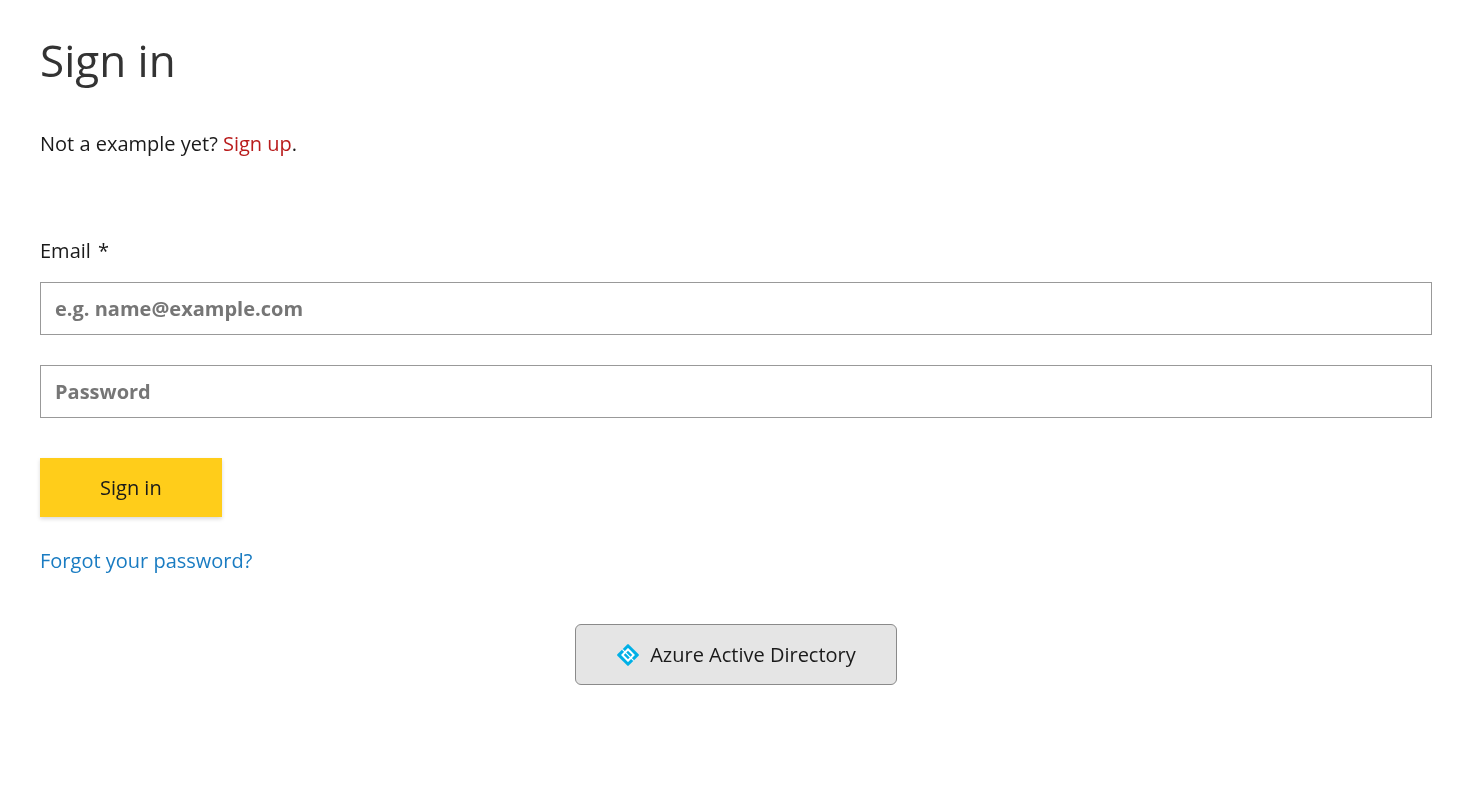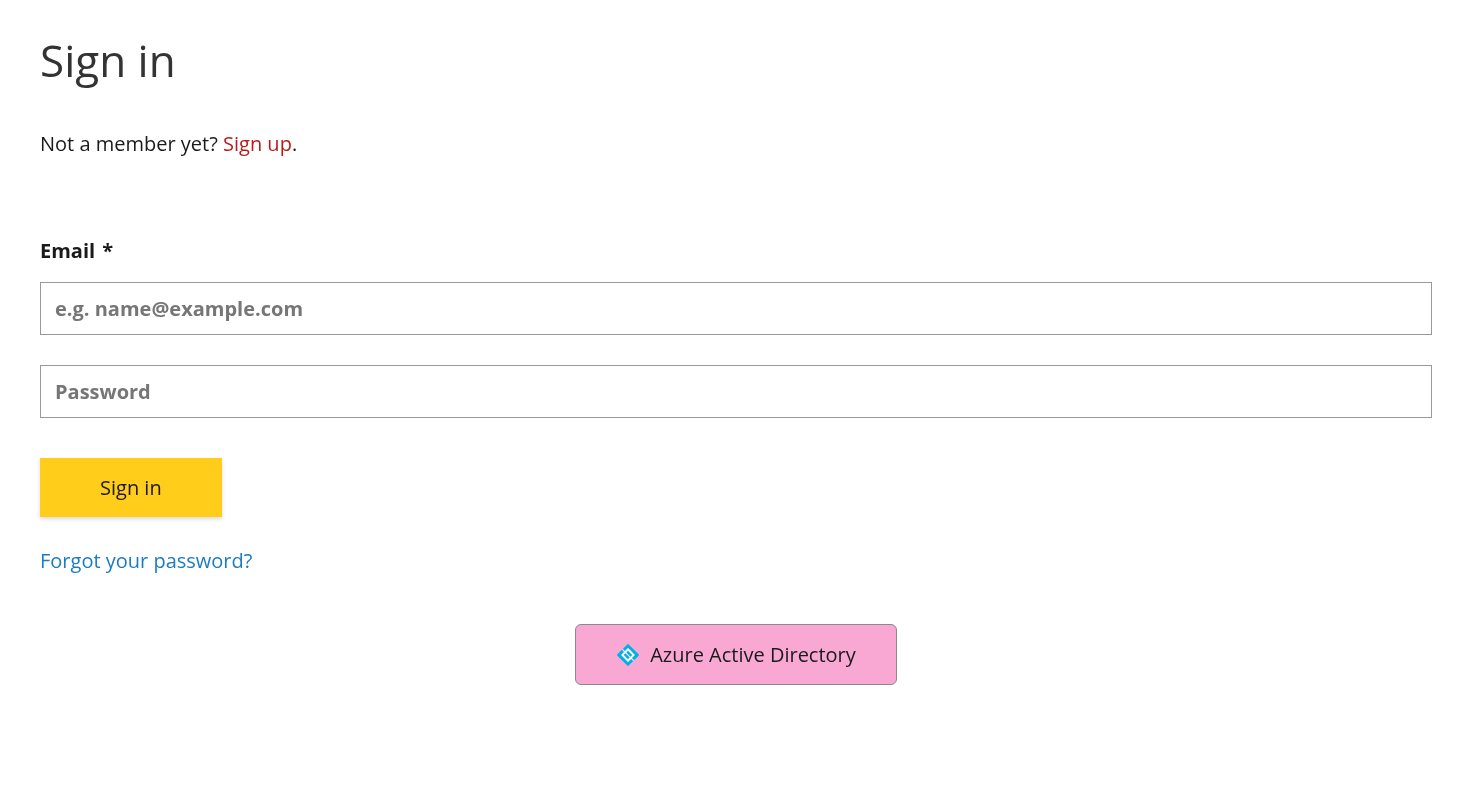--- a/index.html
+++ b/index.html
@@ -31,21 +31,20 @@
       cursor: pointer;
     }
     .form-group {
       margin-bottom: 30px;
     }
     .form-label {
       font-size: 20px;
       color: #1a1a1a;
       display: block;
       margin-bottom: 18px;
-      font-weight: bold;
     }
     .form-label .asterisk {
       margin-left: 2px;
     }
     .form-input {
       width: 100%;
       font-size: 20px;
       padding: 12px 14px;
       border: 1px solid #999999;
       outline: none;
@@ -79,21 +78,21 @@
       margin-bottom: 50px;
       text-align: right;
     }
     .sso-row {
       text-align: center;
     }
     .sso-button {
       display: inline-flex;
       align-items: center;
       gap: 10px;
-      background: #f9a8d4;
+      background: #e5e5e5;
       border: 1px solid #8a8a8a;
       border-radius: 6px;
       padding: 16px 40px;
       font-size: 20px;
       color: #1a1a1a;
       cursor: pointer;
       font-family: inherit;
     }
     .sso-icon {
       width: 24px;
@@ -104,21 +103,21 @@
     }
   </style>
 </head>
 <body>
 
 
 
 <h1 class="page-title">Sign in</h1>
 
 <p class="prompt-line">
-  <span>Not a member yet? </span><a href="#">Sign up</a><span>.</span>
+  <span>Not a example yet? </span><a href="#">Sign up</a><span>.</span>
 </p>
 
 <div class="form-group">
   <label class="form-label">
     <span>Email</span>
     <span class="asterisk">*</span>
   </label>
   <input type="text" class="form-input" placeholder="e.g. name@example.com" style="">
 </div>
 

